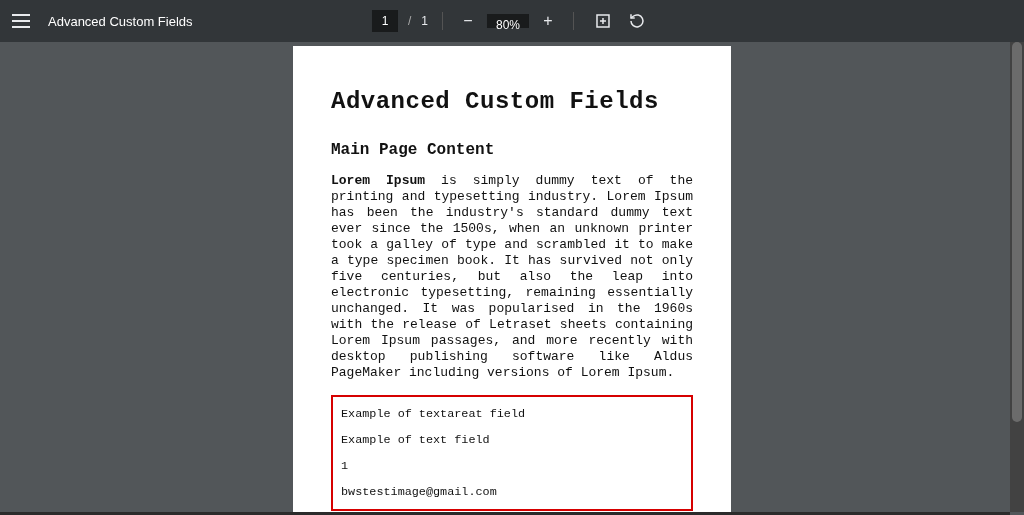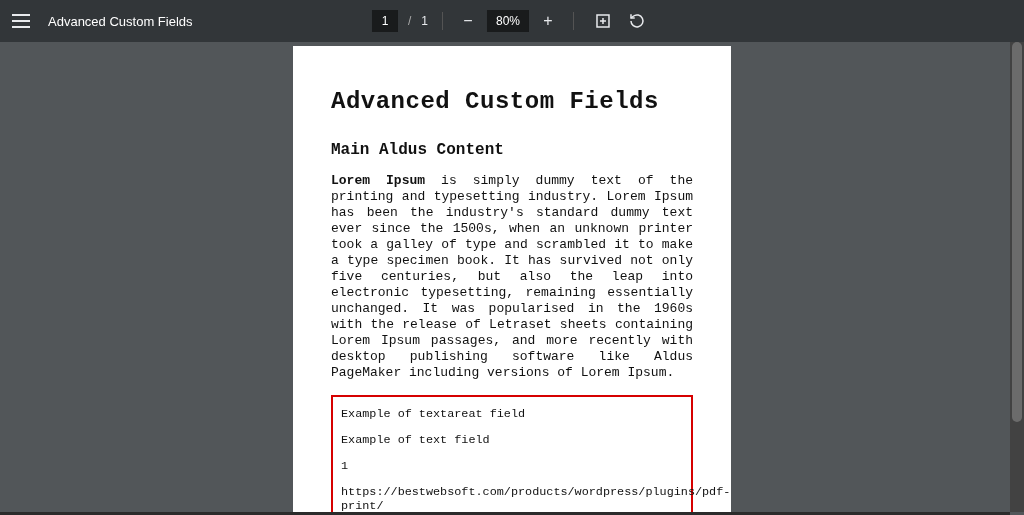--- a/index.html
+++ b/index.html
@@ -78,21 +78,21 @@
       display: flex;
       align-items: center;
       justify-content: center;
       cursor: pointer;
       color: #e8eaed;
       font-size: 16px;
     }
     .zoom-level {
       background: #191b1c;
       width: 42px;
-      height: 22px;
+      height: 14px;
       text-align: center;
       line-height: 22px;
       font-size: 12px;
       color: #fff;
       margin: 0 4px;
     }
     .tool-icon {
       width: 22px;
       height: 22px;
       display: flex;
@@ -204,27 +204,26 @@
         <path d="M4 12a8 8 0 1 0 3-6.3L4 8"></path>
         <polyline points="4,3 4,8 9,8"></polyline>
       </svg>
     </div>
   </div>
 </div>
 
 <div class="viewer">
   <div class="page">
     <h1>Advanced Custom Fields</h1>
-    <h2>Main Aldus Content</h2>
+    <h2>Main Page Content</h2>
     <p><strong>Lorem Ipsum</strong><span> is simply dummy text of the printing and typesetting industry. Lorem Ipsum has been the industry's standard dummy text ever since the 1500s, when an unknown printer took a galley of type and scrambled it to make a type specimen book. It has survived not only five centuries, but also the leap into electronic typesetting, remaining essentially unchanged. It was popularised in the 1960s with the release of Letraset sheets containing Lorem Ipsum passages, and more recently with desktop publishing software like Aldus PageMaker including versions of Lorem Ipsum.</span></p>
     <div class="fields-box">
       <div>Example of textareat field</div>
       <div>Example of text field</div>
       <div>1</div>
-      <div>https://bestwebsoft.com/products/wordpress/plugins/pdf-print/</div>
       <div>bwstestimage@gmail.com</div>
     </div>
   </div>
 </div>
 
 <div class="scroll-right">
   <div class="scroll-right-thumb"></div>
 </div>
 <div class="scroll-bottom"></div>
 

